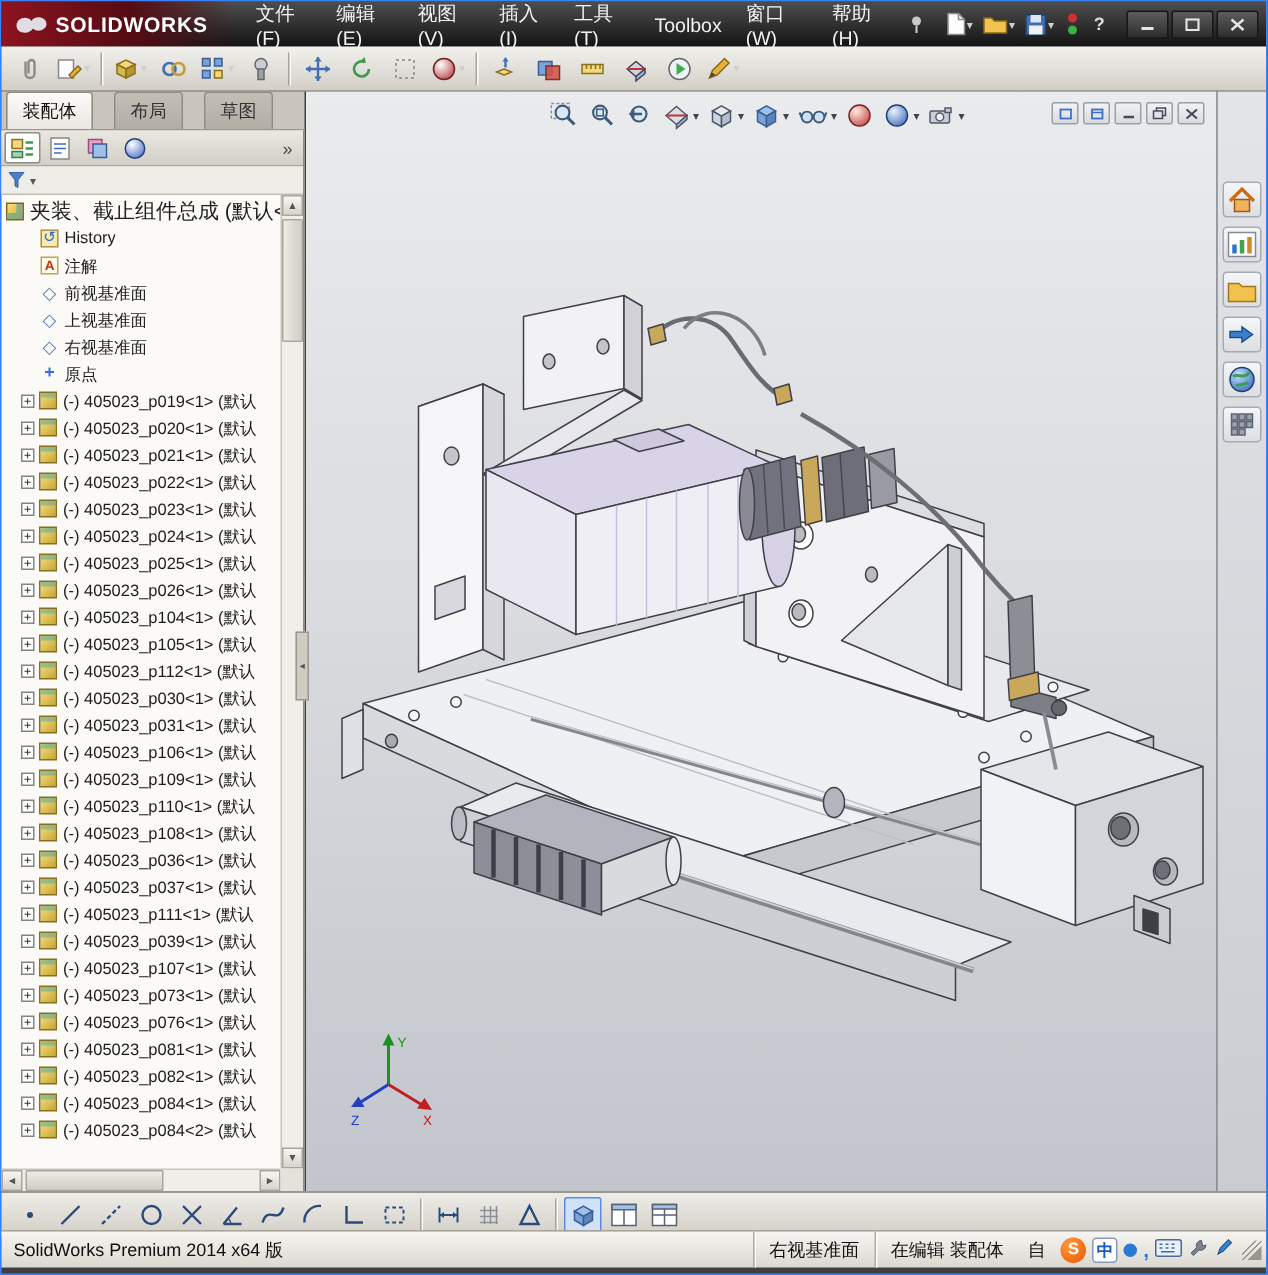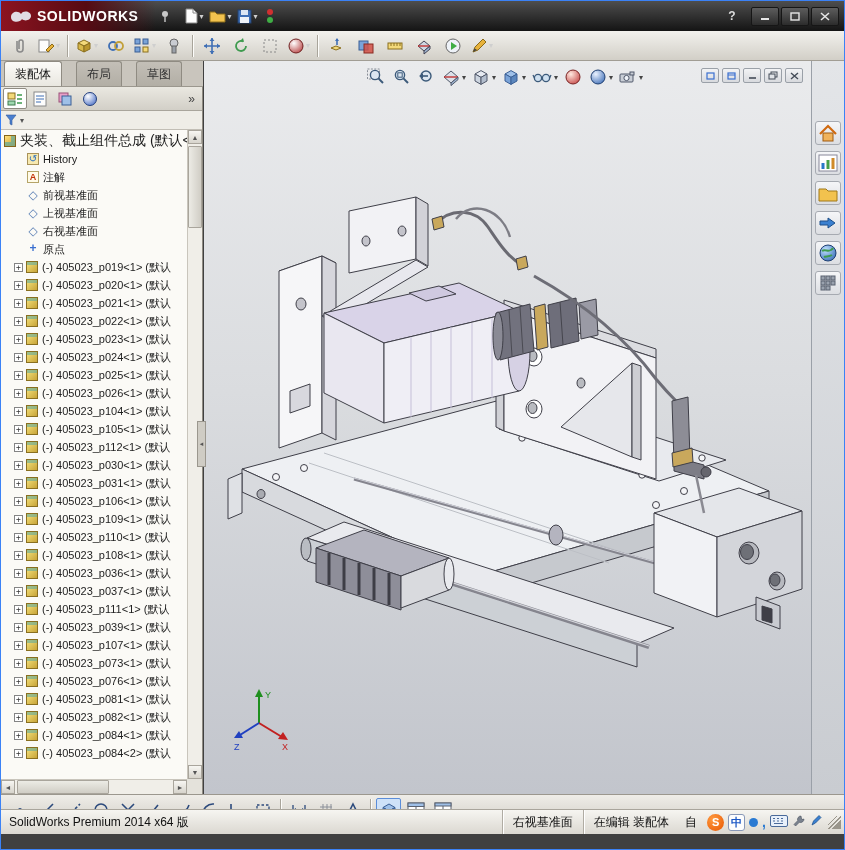--- a/index.html
+++ b/index.html
@@ -81,21 +81,21 @@
 
 .rpane{position:absolute;right:0;top:60px;width:33px;bottom:55px;background:linear-gradient(#e3e5e8,#c9ccd1);border-left:1px solid #9aa0a8;display:flex;flex-direction:column;align-items:center;padding-top:60px;gap:6px;}
 .rbtn{width:26px;height:24px;background:linear-gradient(#f5f6f8,#dcdee2);border:1px solid #a6aab1;border-radius:3px;display:flex;align-items:center;justify-content:center;flex:none;}
 
 
 .btoolbar{position:absolute;left:0;right:0;bottom:25px;height:30px;background:linear-gradient(#efede8,#d2cfc7);border-top:1px solid #9b978e;display:flex;align-items:center;gap:2px;padding:0 6px;}
 .bbtn{width:25px;height:24px;display:flex;align-items:center;justify-content:center;border:1px solid transparent;border-radius:2px;}
 .bbtn.active{background:#cfe2f8;border-color:#5b8dd9;}
 
 
-.statusbar{position:absolute;left:0;right:0;bottom:15px;height:25px;background:linear-gradient(#f6f5f1,#dbd8d1);border-top:1px solid #a9a59c;display:flex;align-items:center;font-size:12px;color:#111;margin-top:24px;}
+.statusbar{position:absolute;left:0;right:0;bottom:4px;height:25px;background:linear-gradient(#f6f5f1,#dbd8d1);border-top:1px solid #a9a59c;display:flex;align-items:center;font-size:12px;color:#111;margin-top:24px;}
 .sb-app{padding:0 8px;white-space:nowrap;}
 .sb-field{border-left:1px solid #b0aca3;box-shadow:inset 1px 0 0 #fff;padding:0 10px;height:100%;display:flex;align-items:center;white-space:nowrap;}
 .sb-custom{padding:0 6px;}
 .tray{display:flex;align-items:center;gap:4px;padding:0 4px;height:100%;}
 .badge{width:17px;height:17px;display:flex;align-items:center;justify-content:center;border-radius:3px;font-size:11px;flex:none;}
 .badge-s{border-radius:50%;background:radial-gradient(circle at 35% 30%,#ff9a40,#e85600);color:#fff;font-weight:bold;}
 .badge-zh{background:#fdfdfd;border:1px solid #8898b8;color:#1a56c4;font-weight:bold;}
 .dot-blue{width:9px;height:9px;border-radius:50%;background:#2a7ad2;flex:none;}
 .comma-blue{color:#2a7ad2;font-weight:bold;font-size:14px;line-height:10px;}
 .grip{width:13px;height:13px;margin:0 3px 0 2px;background:
@@ -106,20 +106,30 @@
 
 <div class="app">
 
   <div class="titlebar">
     <div class="logo">
       <svg width="24" height="15" viewBox="0 0 24 15">
           <path d="M3 8c0-5 7-7 10-3 2-4 10-3 10 2 0 4-6 6-9 3-2 4-11 4-11-2z" fill="#e9eef5" opacity="0.92"></path>
         </svg>
       <span class="logo-text">SOLIDWORKS</span>
     </div>
+    <div class="menus" id="menus">
+        <div class="menu-item">文件(F)</div>
+        <div class="menu-item">编辑(E)</div>
+        <div class="menu-item">视图(V)</div>
+        <div class="menu-item">插入(I)</div>
+        <div class="menu-item">工具(T)</div>
+        <div class="menu-item">Toolbox</div>
+        <div class="menu-item">窗口(W)</div>
+        <div class="menu-item">帮助(H)</div>
+      </div>
     <span class="pinbtn">
       <svg width="10" height="12" viewBox="0 0 10 12">
           <circle cx="5" cy="4" r="3" fill="#c9c9c9"></circle>
           <line x1="5" y1="7" x2="5" y2="12" stroke="#c9c9c9" stroke-width="1.4"></line>
         </svg>
     </span>
     <div class="qbar">
       <span class="qbtn">
         <svg width="14" height="16" viewBox="0 0 14 16">
             <path d="M2 1h7l4 4v10H2z" fill="#fdfdfd" stroke="#8a8a8a"></path>

